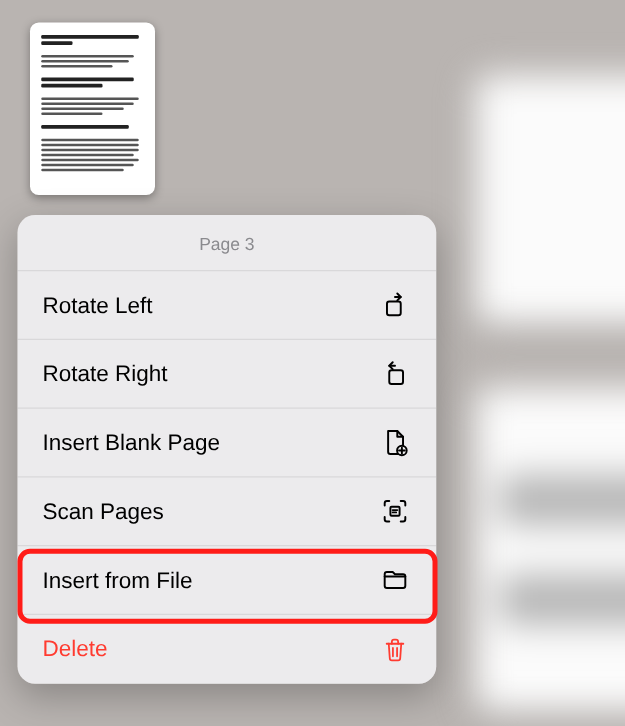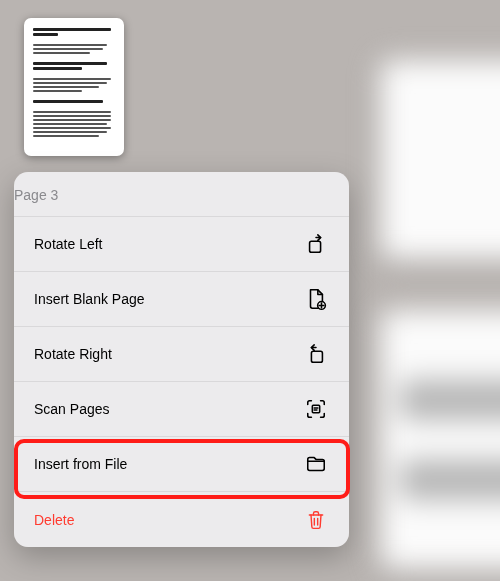--- a/index.html
+++ b/index.html
@@ -29,28 +29,28 @@
 
   
   .menu {
     position: absolute; left: 14px; top: 172px; width: 335px;
     background: rgba(237,236,238,0.98);
     border-radius: 14px;
     box-shadow: 0 10px 30px rgba(0,0,0,0.25);
     overflow: hidden; z-index: 3;
   }
   .menu-header {
-    text-align: left; font-size: 14px; color: #8a8a8e;
+    text-align: center; font-size: 14px; color: #8a8a8e;
     padding: 15px 0 13px; border-bottom: 1px solid rgba(0,0,0,0.08);
   }
   .menu-item {
     display: flex; align-items: center; justify-content: space-between;
     padding: 0 20px; height: 55px;
     border-bottom: 1px solid rgba(0,0,0,0.08);
-    font-size: 14px; color: #000; cursor: pointer;
+    font-size: 18px; color: #000; cursor: pointer;
   }
   .menu-item:last-child { border-bottom: none; }
   .menu-item .icon { width: 26px; display:flex; justify-content:center; align-items:center; }
   .menu-item.destructive { color: #ff3b30; }
   .menu-item.destructive .icon svg { stroke: #ff3b30; }
 
   
   .highlight {
     position: absolute;
     left: 14px; top: 439px;
@@ -106,38 +106,38 @@
     <span class="icon">
       <svg width="22" height="22" viewBox="0 0 24 24">
         <rect x="5" y="9" width="12" height="12" rx="2"></rect>
         <path d="M17 5 L12 5"></path>
         <path d="M14 2 L17 5 L14 8"></path>
       </svg>
     </span>
   </div>
 
   <div class="menu-item">
+    <span>Rotate Right</span>
+    <span class="icon">
+      <svg width="22" height="22" viewBox="0 0 24 24">
+        <rect x="7" y="9" width="12" height="12" rx="2"></rect>
+        <path d="M7 5 L12 5"></path>
+        <path d="M10 2 L7 5 L10 8"></path>
+      </svg>
+    </span>
+  </div>
+
+  <div class="menu-item">
     <span>Insert Blank Page</span>
     <span class="icon">
       <svg width="22" height="24" viewBox="0 0 24 26">
         <path d="M6 3 H14 L19 8 V21 A2 2 0 0 1 17 23 H8 A2 2 0 0 1 6 21 Z"></path>
         <path d="M14 3 V8 H19"></path>
         <circle cx="18" cy="20" r="4.2" fill="#ededee"></circle>
         <path d="M18 17.5 V22.5 M15.5 20 H20.5"></path>
-      </svg>
-    </span>
-  </div>
-
-  <div class="menu-item">
-    <span>Rotate Right</span>
-    <span class="icon">
-      <svg width="22" height="22" viewBox="0 0 24 24">
-        <rect x="7" y="9" width="12" height="12" rx="2"></rect>
-        <path d="M7 5 L12 5"></path>
-        <path d="M10 2 L7 5 L10 8"></path>
       </svg>
     </span>
   </div>
 
   <div class="menu-item">
     <span>Scan Pages</span>
     <span class="icon">
       <svg width="22" height="22" viewBox="0 0 24 24">
         <path d="M3 7 V5 A2 2 0 0 1 5 3 H7"></path>
         <path d="M17 3 H19 A2 2 0 0 1 21 5 V7"></path>

